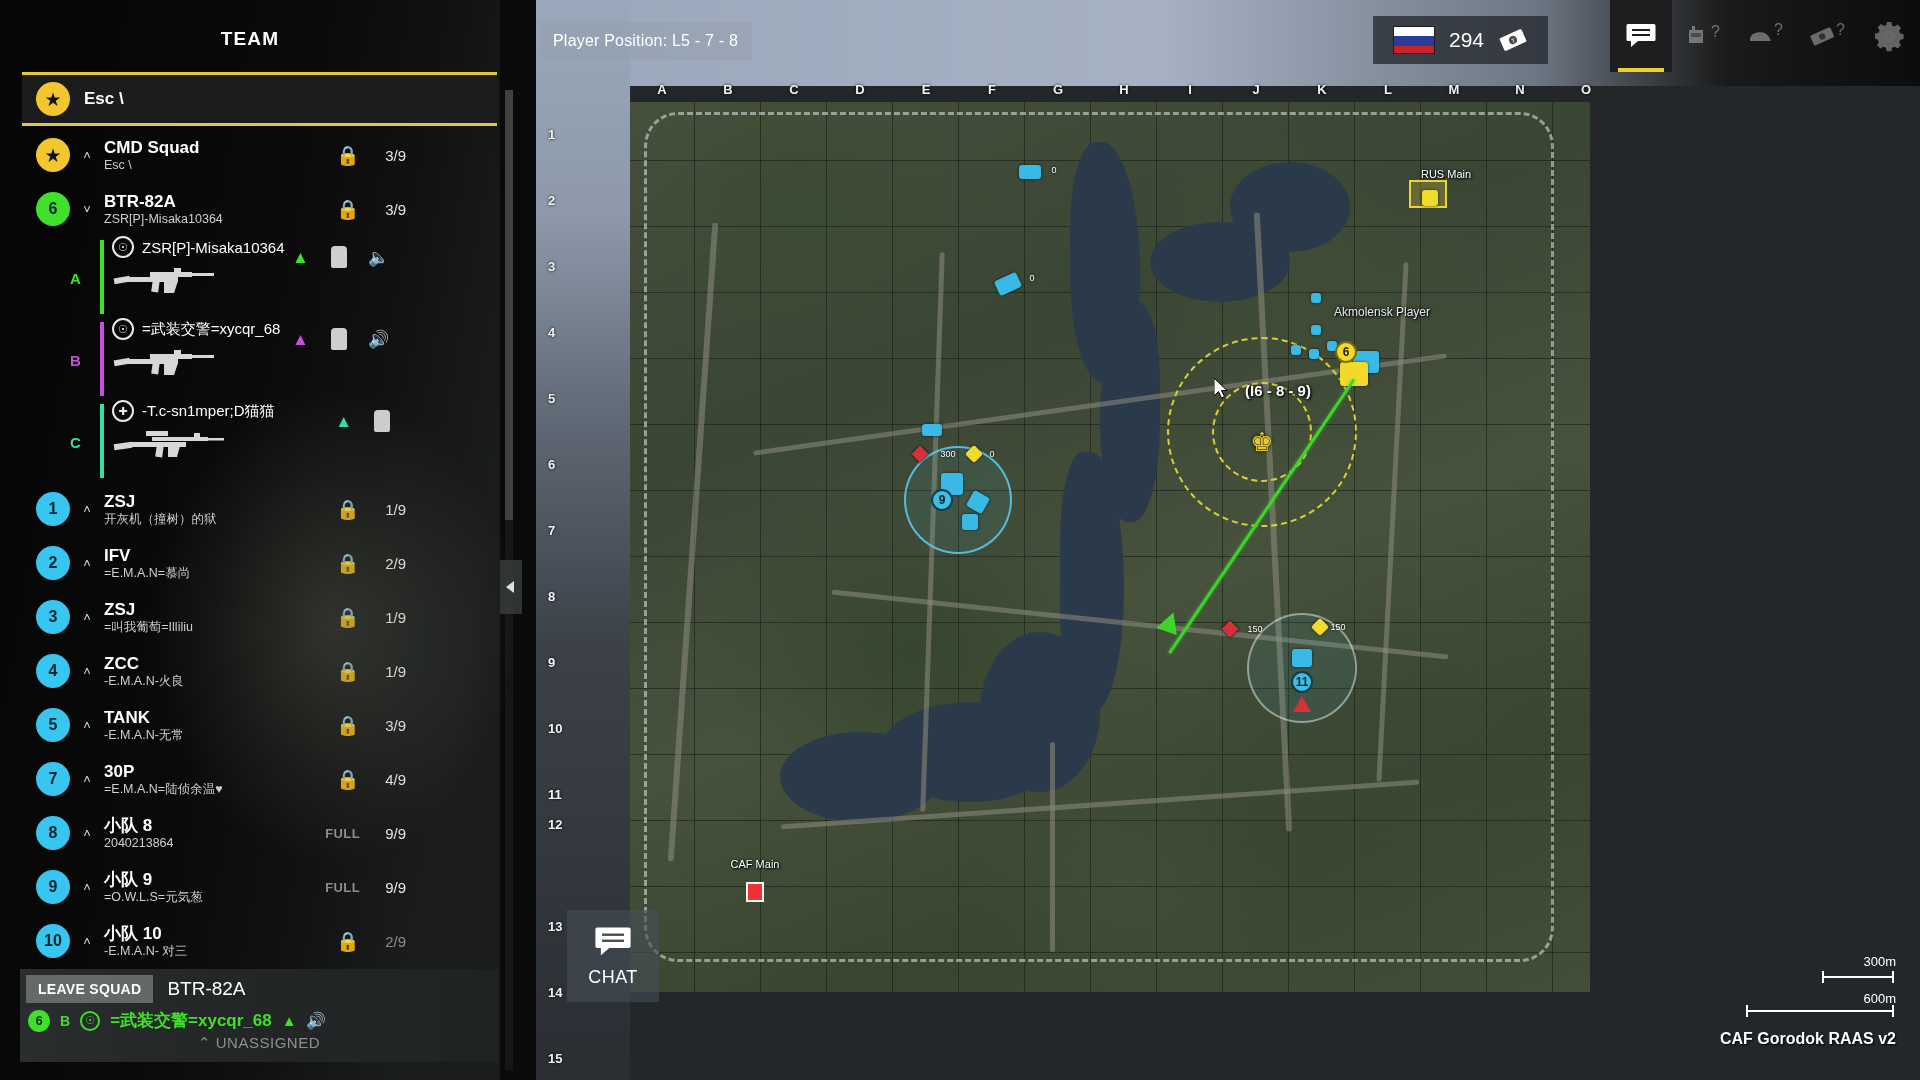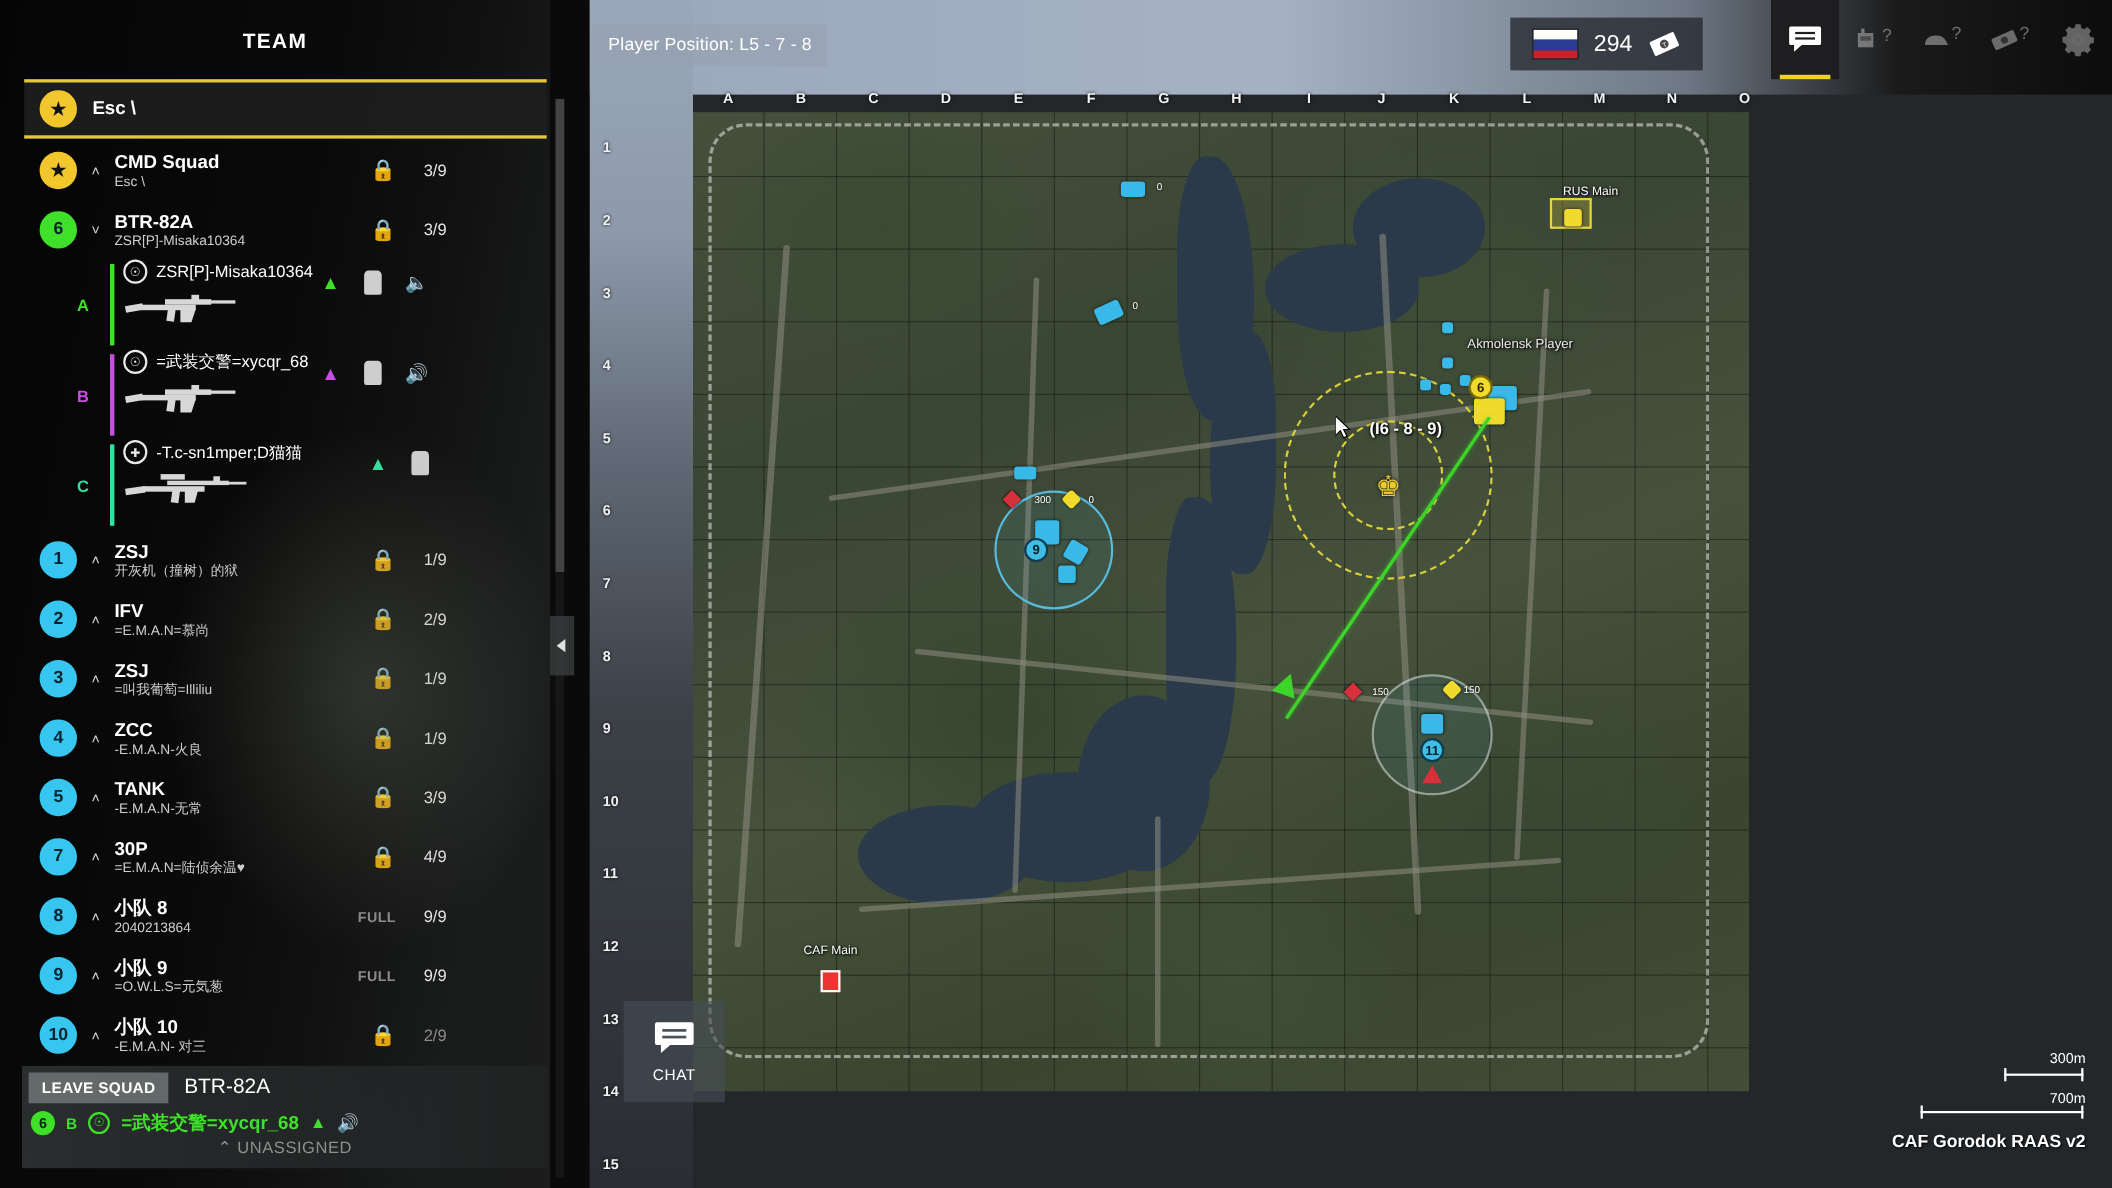--- a/index.html
+++ b/index.html
@@ -167,21 +167,21 @@
   }
   .icon-dim { opacity: .45; }
 
   
   .chat-btn {
     position:absolute; left: 567px; top: 910px; width: 92px; height: 92px;
     background: rgba(70,78,86,.62);
     display:flex; flex-direction:column; align-items:center; justify-content:center; gap:8px;
     z-index: 25;
   }
-  .chat-btn span { color:#fff; font-size: 14px; letter-spacing:.5px; }
+  .chat-btn span { color:#fff; font-size: 18px; letter-spacing:.5px; }
 
   
   .scalebar { position:absolute; right: 24px; bottom: 74px; width: 150px; z-index:25; }
   .scale-row { display:flex; align-items:center; justify-content:flex-end; gap:6px; }
   .scale-txt { color:#fff; font-size: 13px; }
   .scale-line-300 { position:absolute; right: 2px; top: 22px; width: 72px; height: 2px; background:#fff; }
   .scale-line-300::before, .scale-line-300::after {
     content:''; position:absolute; top:-5px; width: 2px; height: 12px; background:#fff;
   }
   .scale-line-300::before { left: 0; } .scale-line-300::after { right: 0; }
@@ -434,21 +434,21 @@
       <div class="row-label" style="top:200px">2</div>
       <div class="row-label" style="top:266px">3</div>
       <div class="row-label" style="top:332px">4</div>
       <div class="row-label" style="top:398px">5</div>
       <div class="row-label" style="top:464px">6</div>
       <div class="row-label" style="top:530px">7</div>
       <div class="row-label" style="top:596px">8</div>
       <div class="row-label" style="top:662px">9</div>
       <div class="row-label" style="top:728px">10</div>
       <div class="row-label" style="top:794px">11</div>
-      <div class="row-label" style="top:860px">12</div>
+      <div class="row-label" style="top:824px">12</div>
       <div class="row-label" style="top:926px">13</div>
       <div class="row-label" style="top:992px">14</div>
       <div class="row-label" style="top:1058px">15</div>
     </div>
   </div>
 
   <div class="player-pos">Player Position: L5 - 7 - 8</div>
 
   <div class="ticket-box">
     <div class="flag-ru">
@@ -518,21 +518,21 @@
     </svg>
     <span>CHAT</span>
   </div>
 
   <div class="scalebar">
     <div class="scale-row">
         <span class="scale-txt">300m</span>
       </div>
     <div class="scale-line-300"></div>
     <div class="scale-row" style="margin-top:22px;">
-        <span class="scale-txt">700m</span>
+        <span class="scale-txt">600m</span>
       </div>
     <div class="scale-line-900"></div>
   </div>
   <div class="map-name">CAF Gorodok RAAS v2</div>
 
   <div class="sidebar">
     <div class="sidebar-title">TEAM</div>
 
     <div class="cmd-banner">
       <div class="star-badge">★</div>

